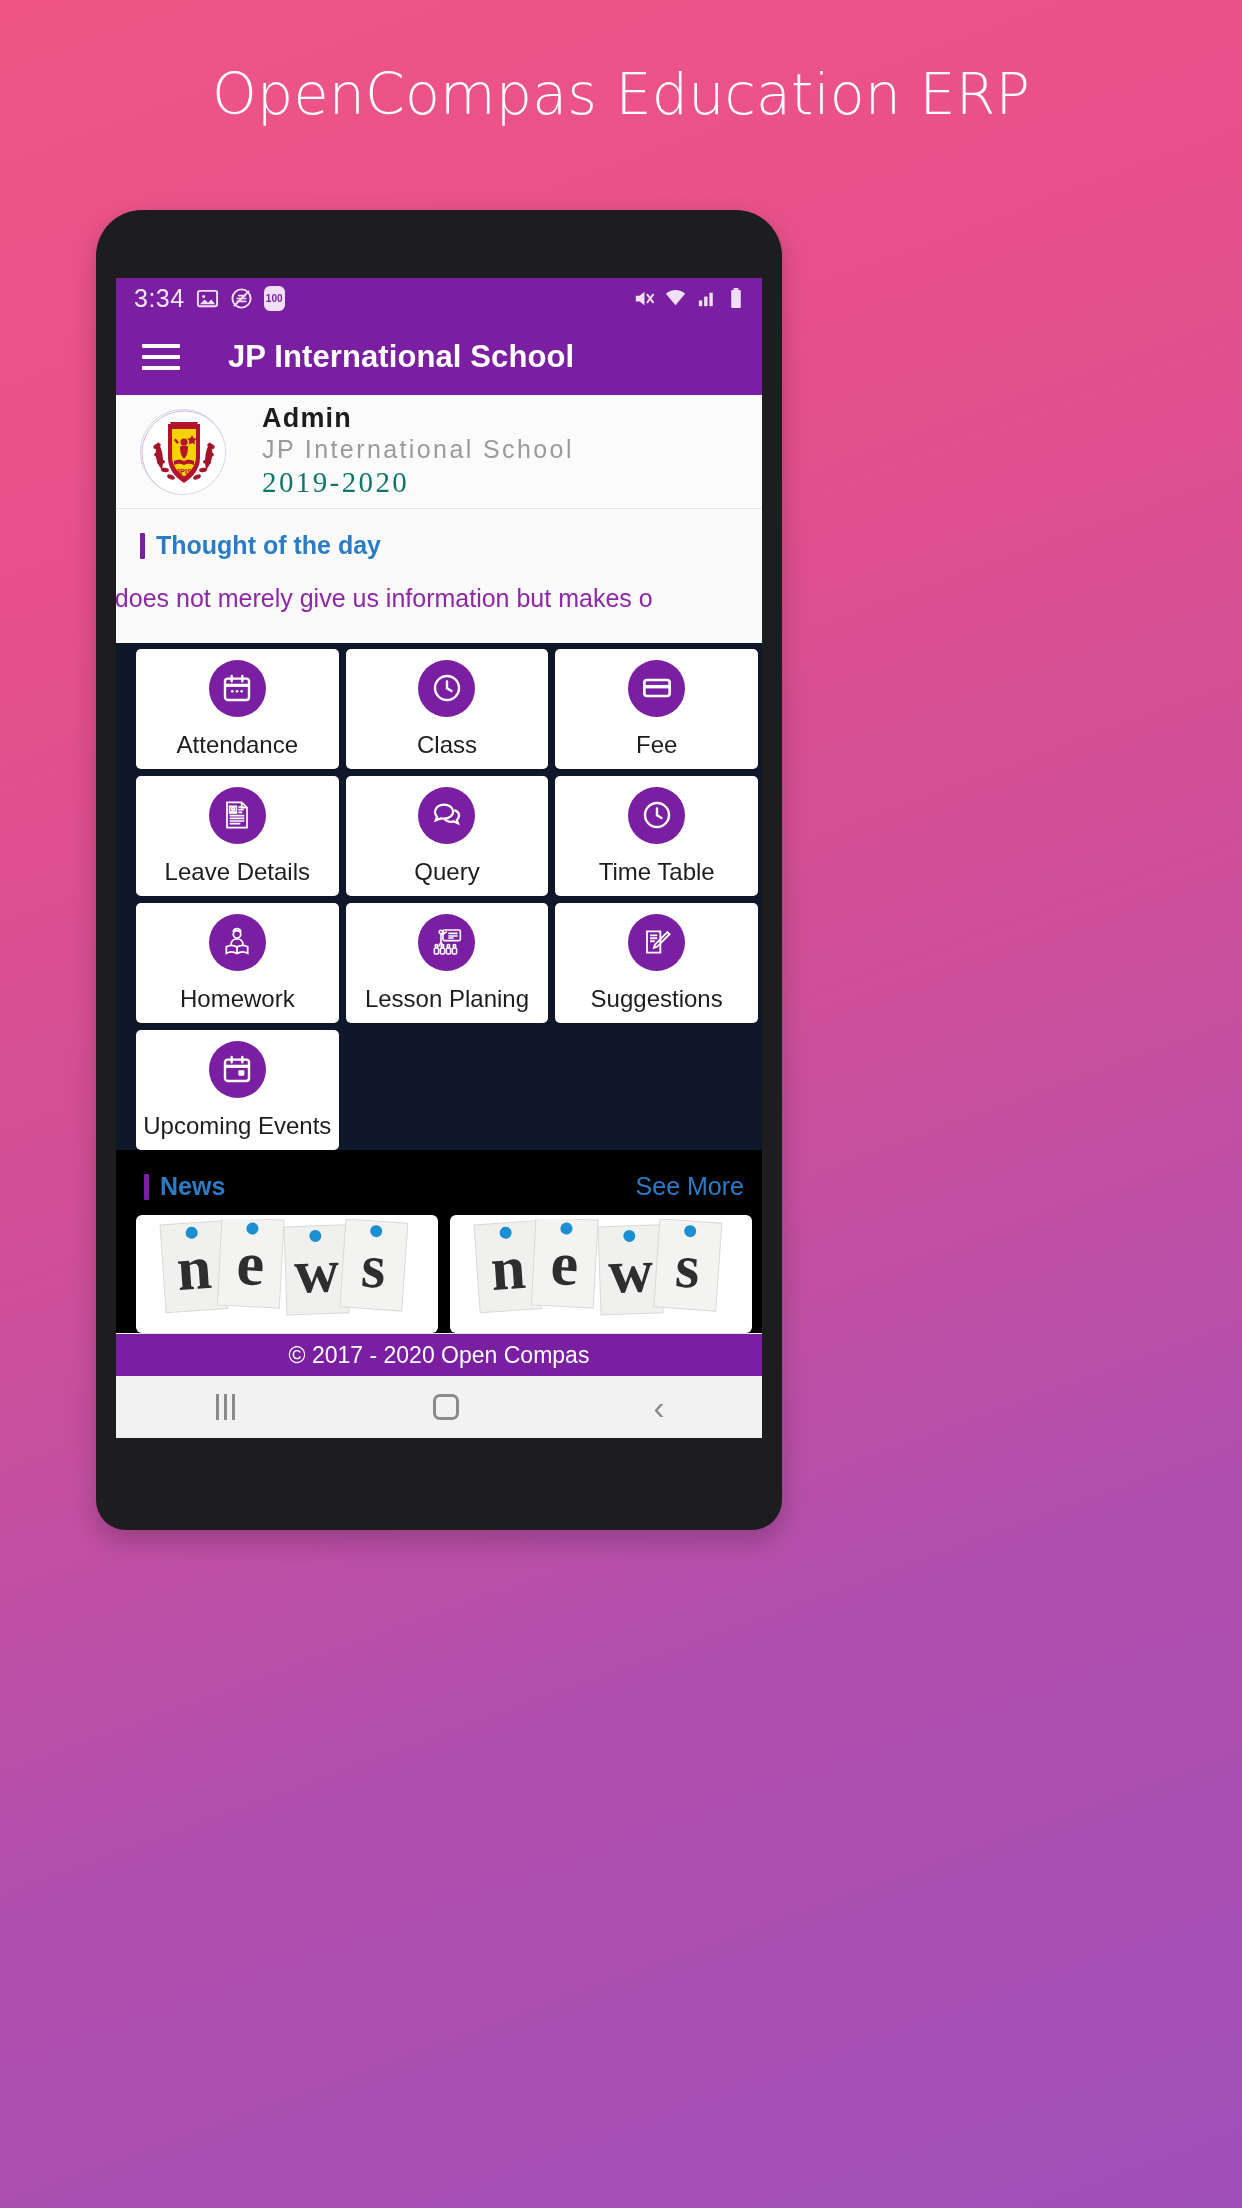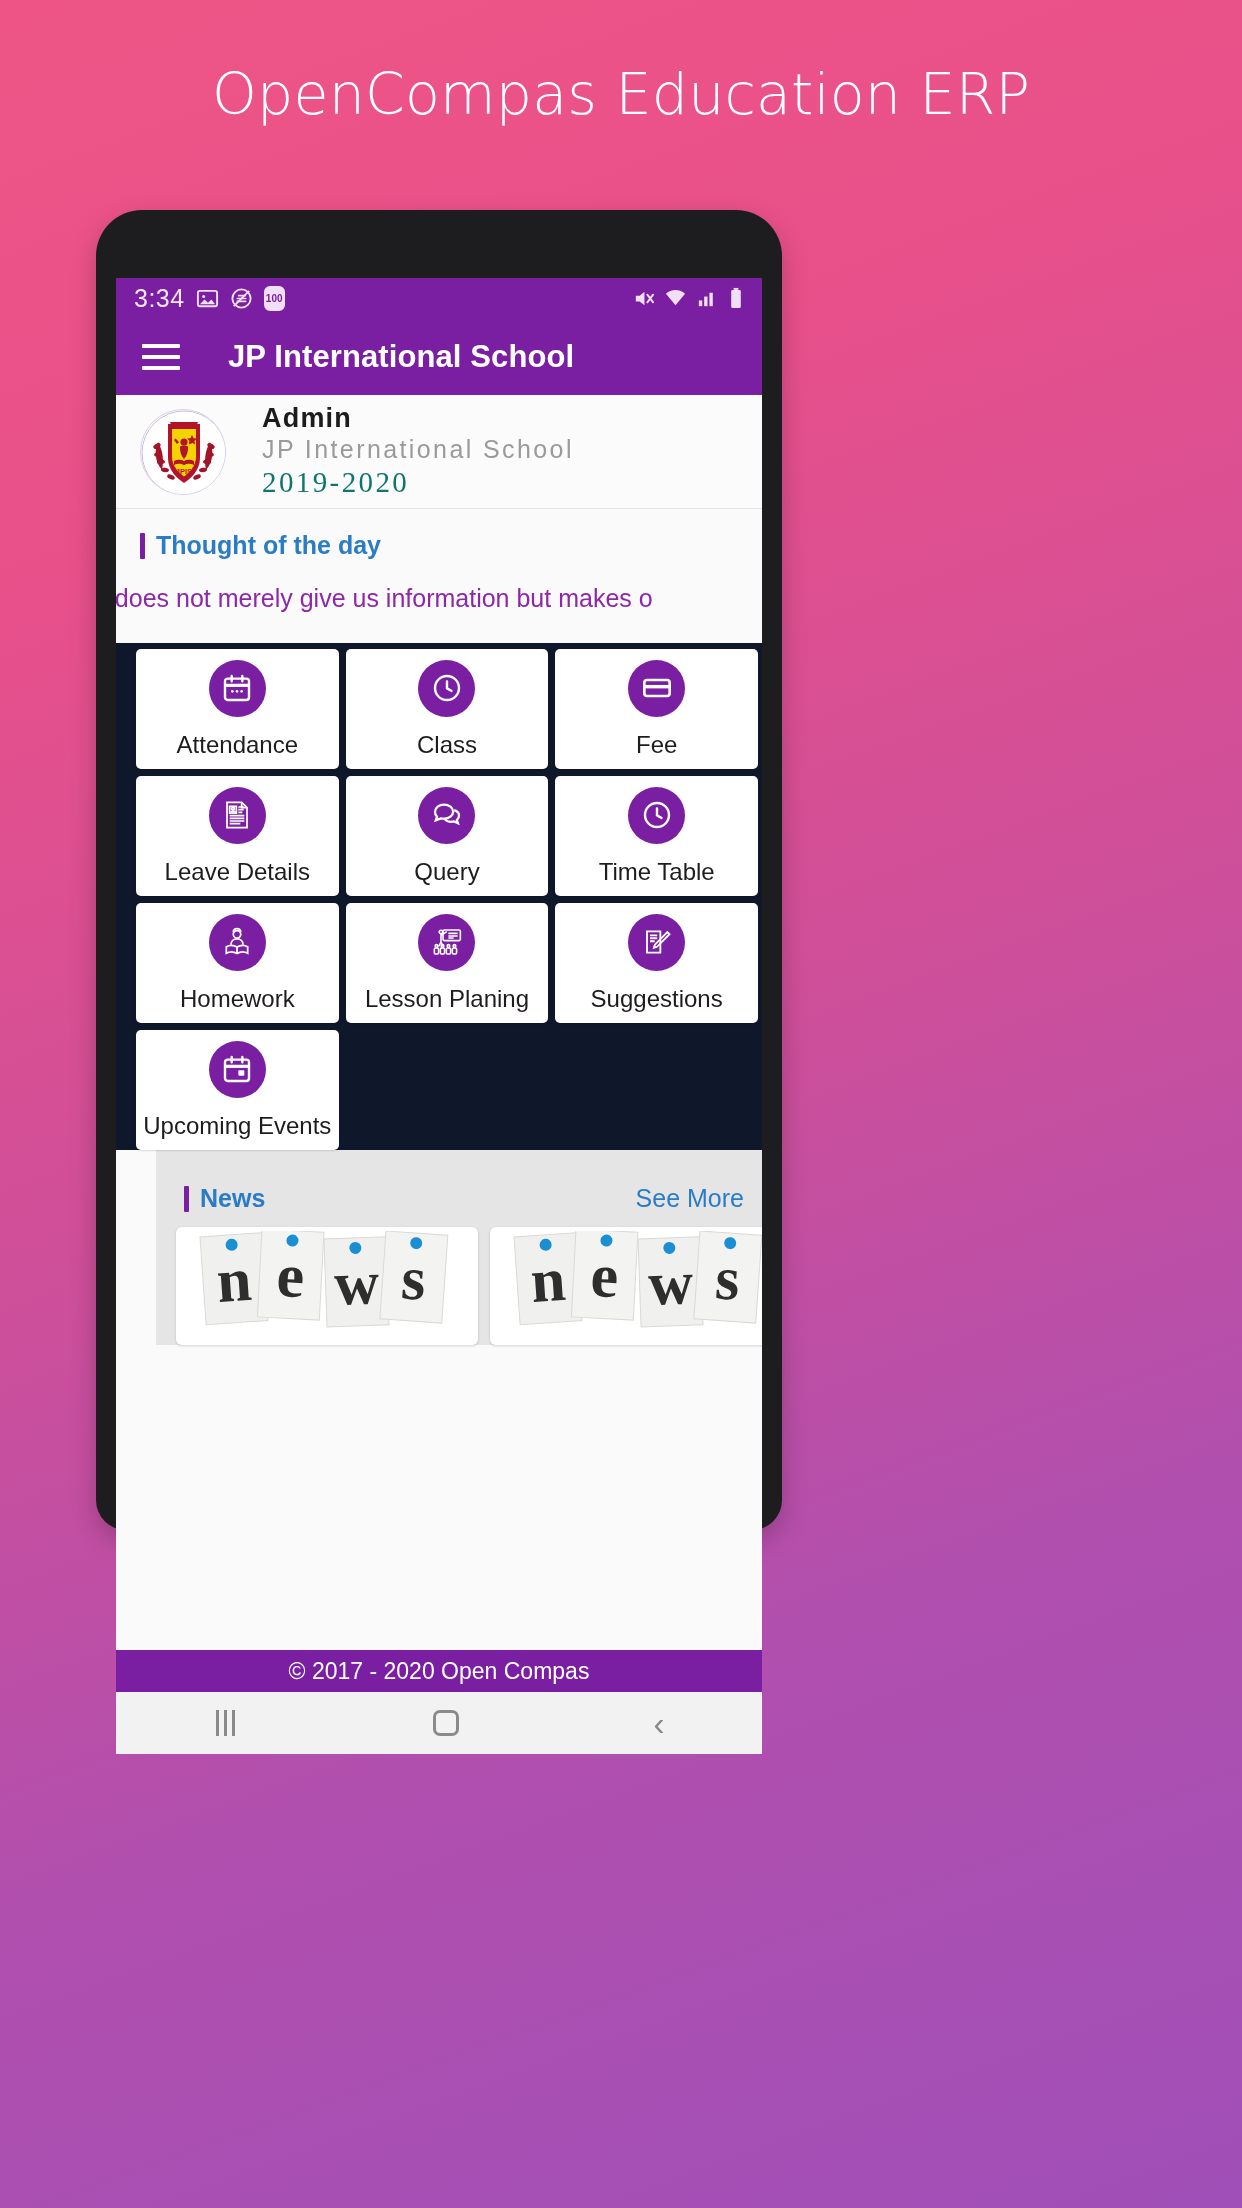--- a/index.html
+++ b/index.html
@@ -23,21 +23,21 @@
   
   .phone{
     position:absolute; left:96px; top:210px;
     width:686px; height:1320px;
     background:#1d1d1f;
     border-radius:46px 46px 30px 30px;
     box-shadow:0 10px 26px rgba(0,0,0,.22);
   }
   .screen{
     position:absolute; left:20px; top:68px;
-    width:646px; height:1476px;
+    width:646px; height:1160px;
     background:#fafafa;
     overflow:hidden;
   }
 
   
   .statusbar{
     height:40px; background:#7B1FA2;
     display:flex; align-items:center; justify-content:space-between;
     padding:0 18px; color:#f2e2f7;
   }
@@ -116,21 +116,21 @@
     width:57px; height:57px; border-radius:50%;
     background:#7B1FA2; display:flex;
     align-items:center; justify-content:center;
   }
   .tile-circle svg{ display:block; }
   .tile-label{
     margin-top:14px; font-size:24px; color:#1d1d1d; white-space:nowrap;
   }
 
   
-  .news-sec{ background:#e5e5e5; padding-top:34px;margin-left:40px; }
+  .news-sec{ background:#000000; padding-top:22px; }
   .news-head{
     display:flex; align-items:center; justify-content:space-between;
     padding:0 18px 0 24px;
   }
   .see-more{ font-size:25px; color:#2a7cc7; cursor:pointer; }
   .news-row{ display:flex; gap:12px; padding:14px 0 0 20px; }
   .news-card{
     background:#fff; border-radius:6px; width:302px; height:118px;
     box-shadow:0 1px 3px rgba(0,0,0,.16); overflow:hidden;
     display:flex; align-items:center; justify-content:center;

